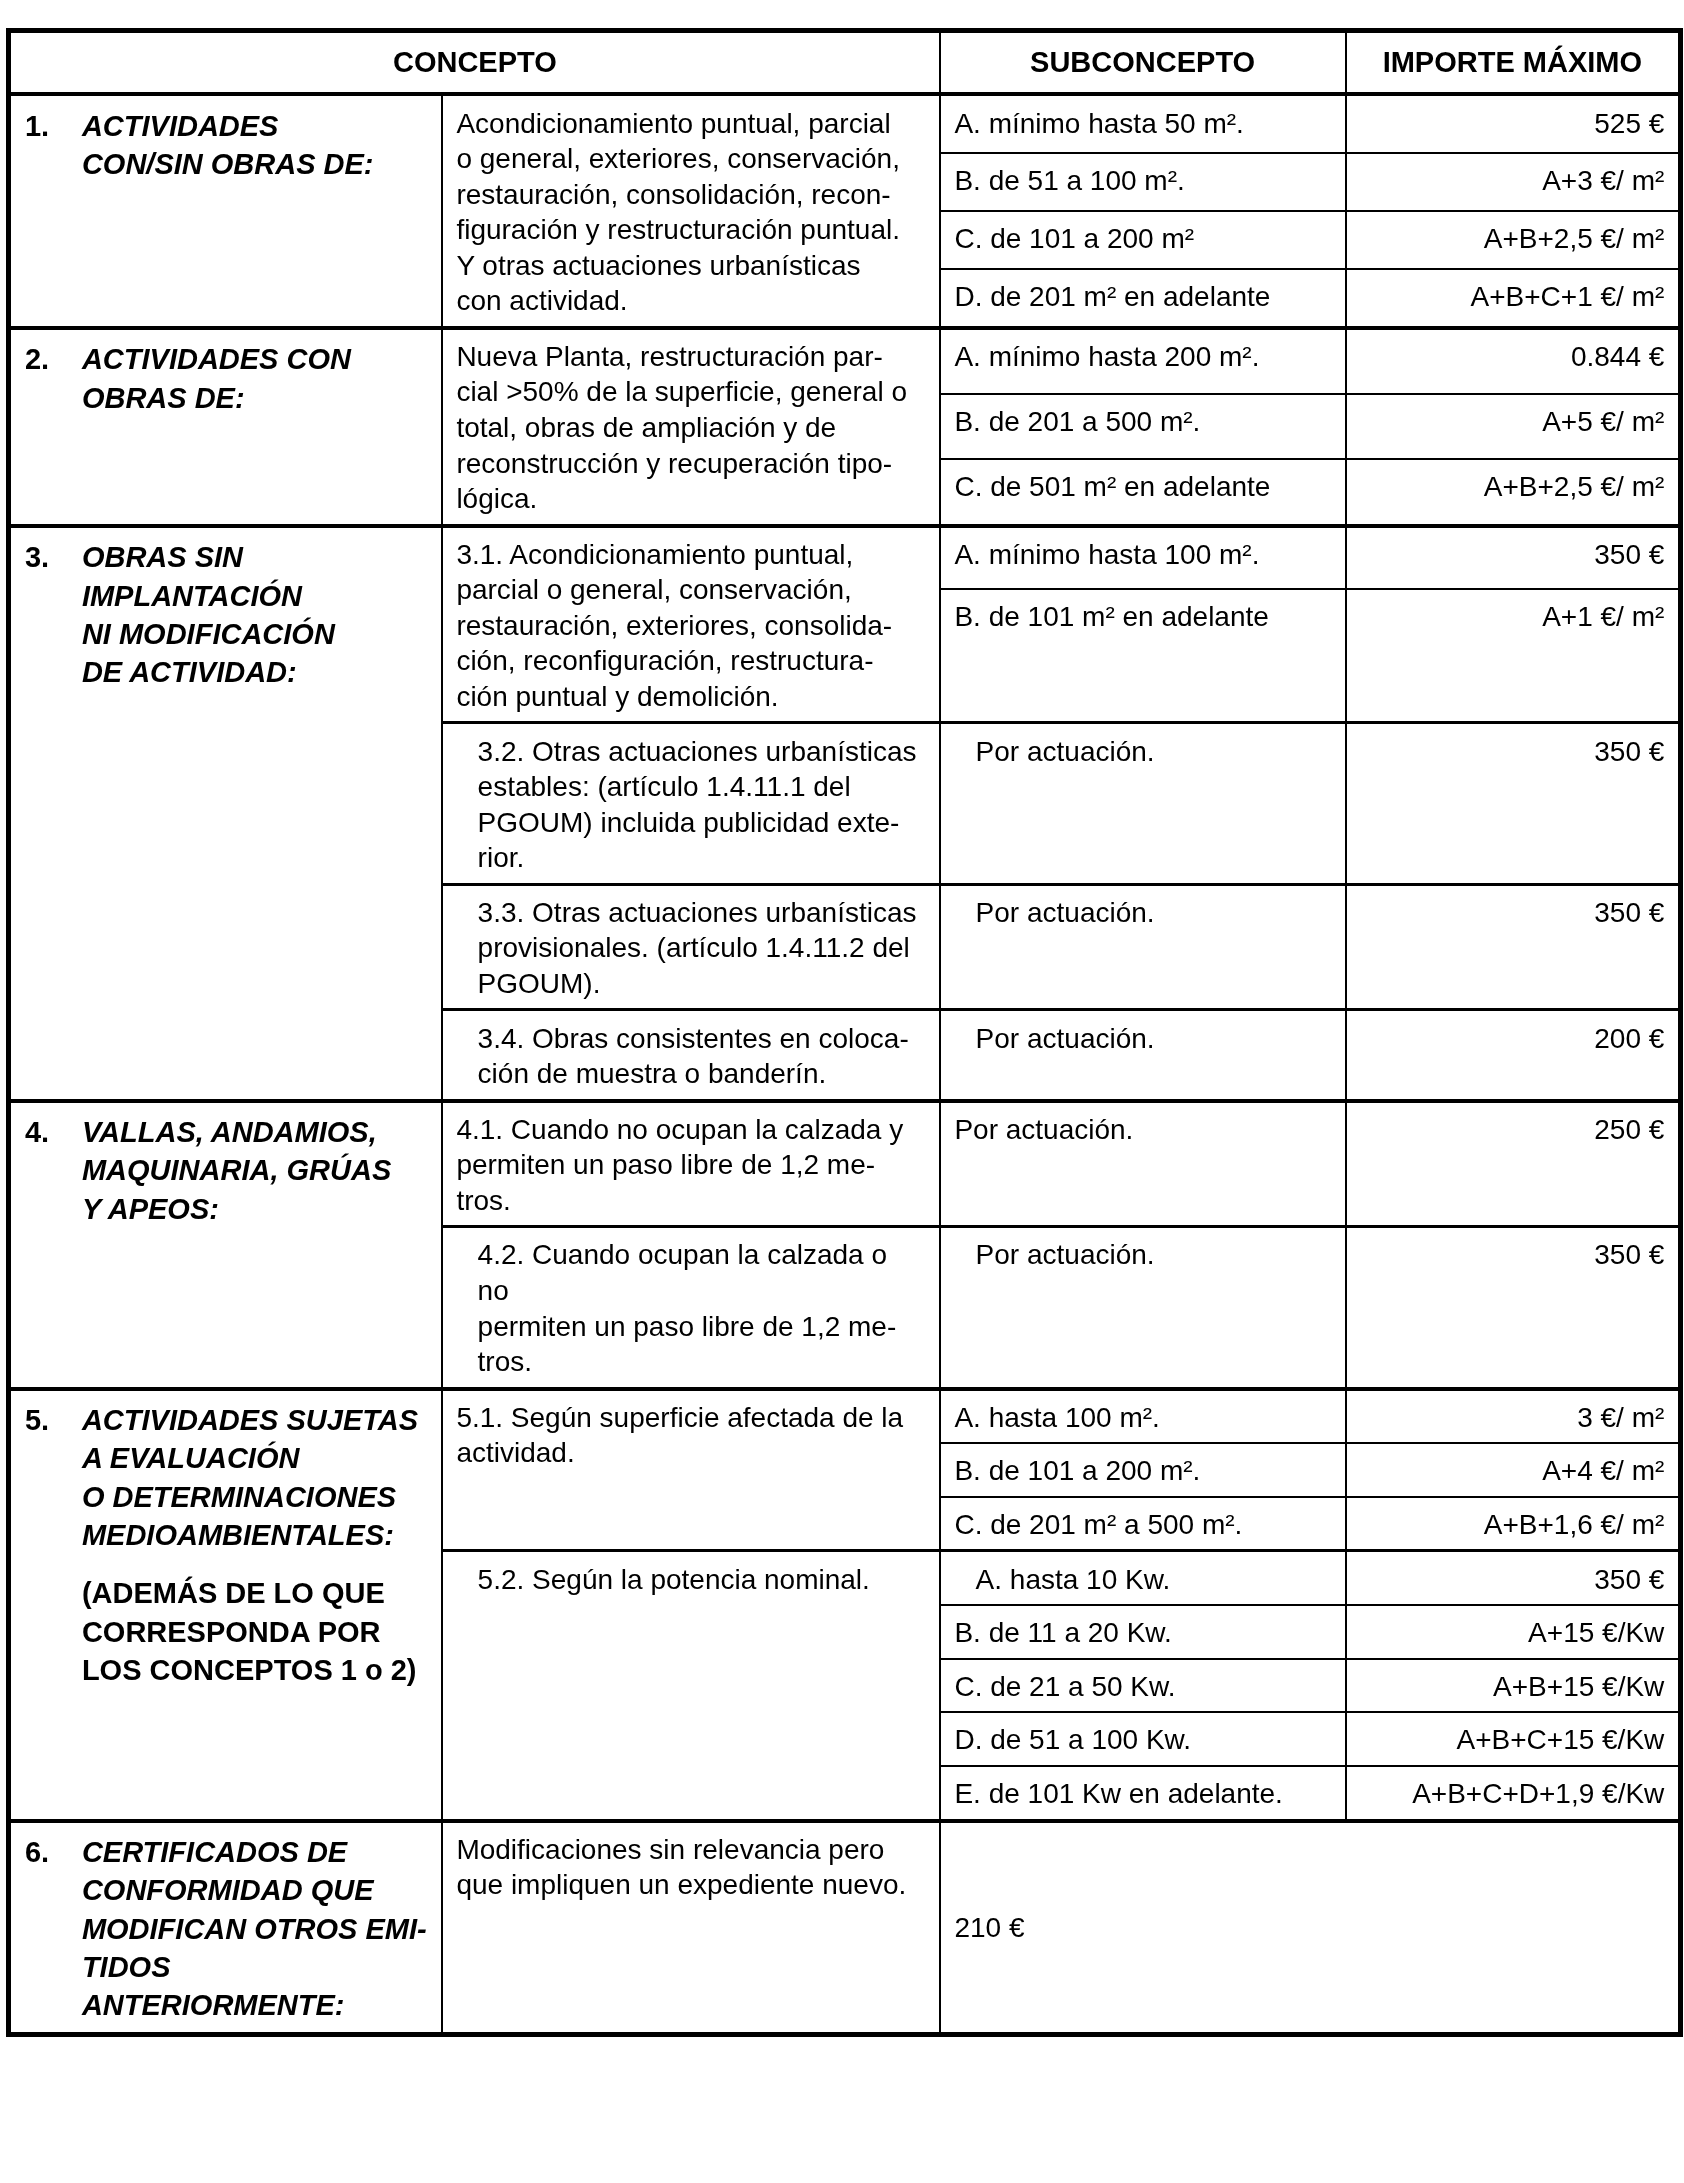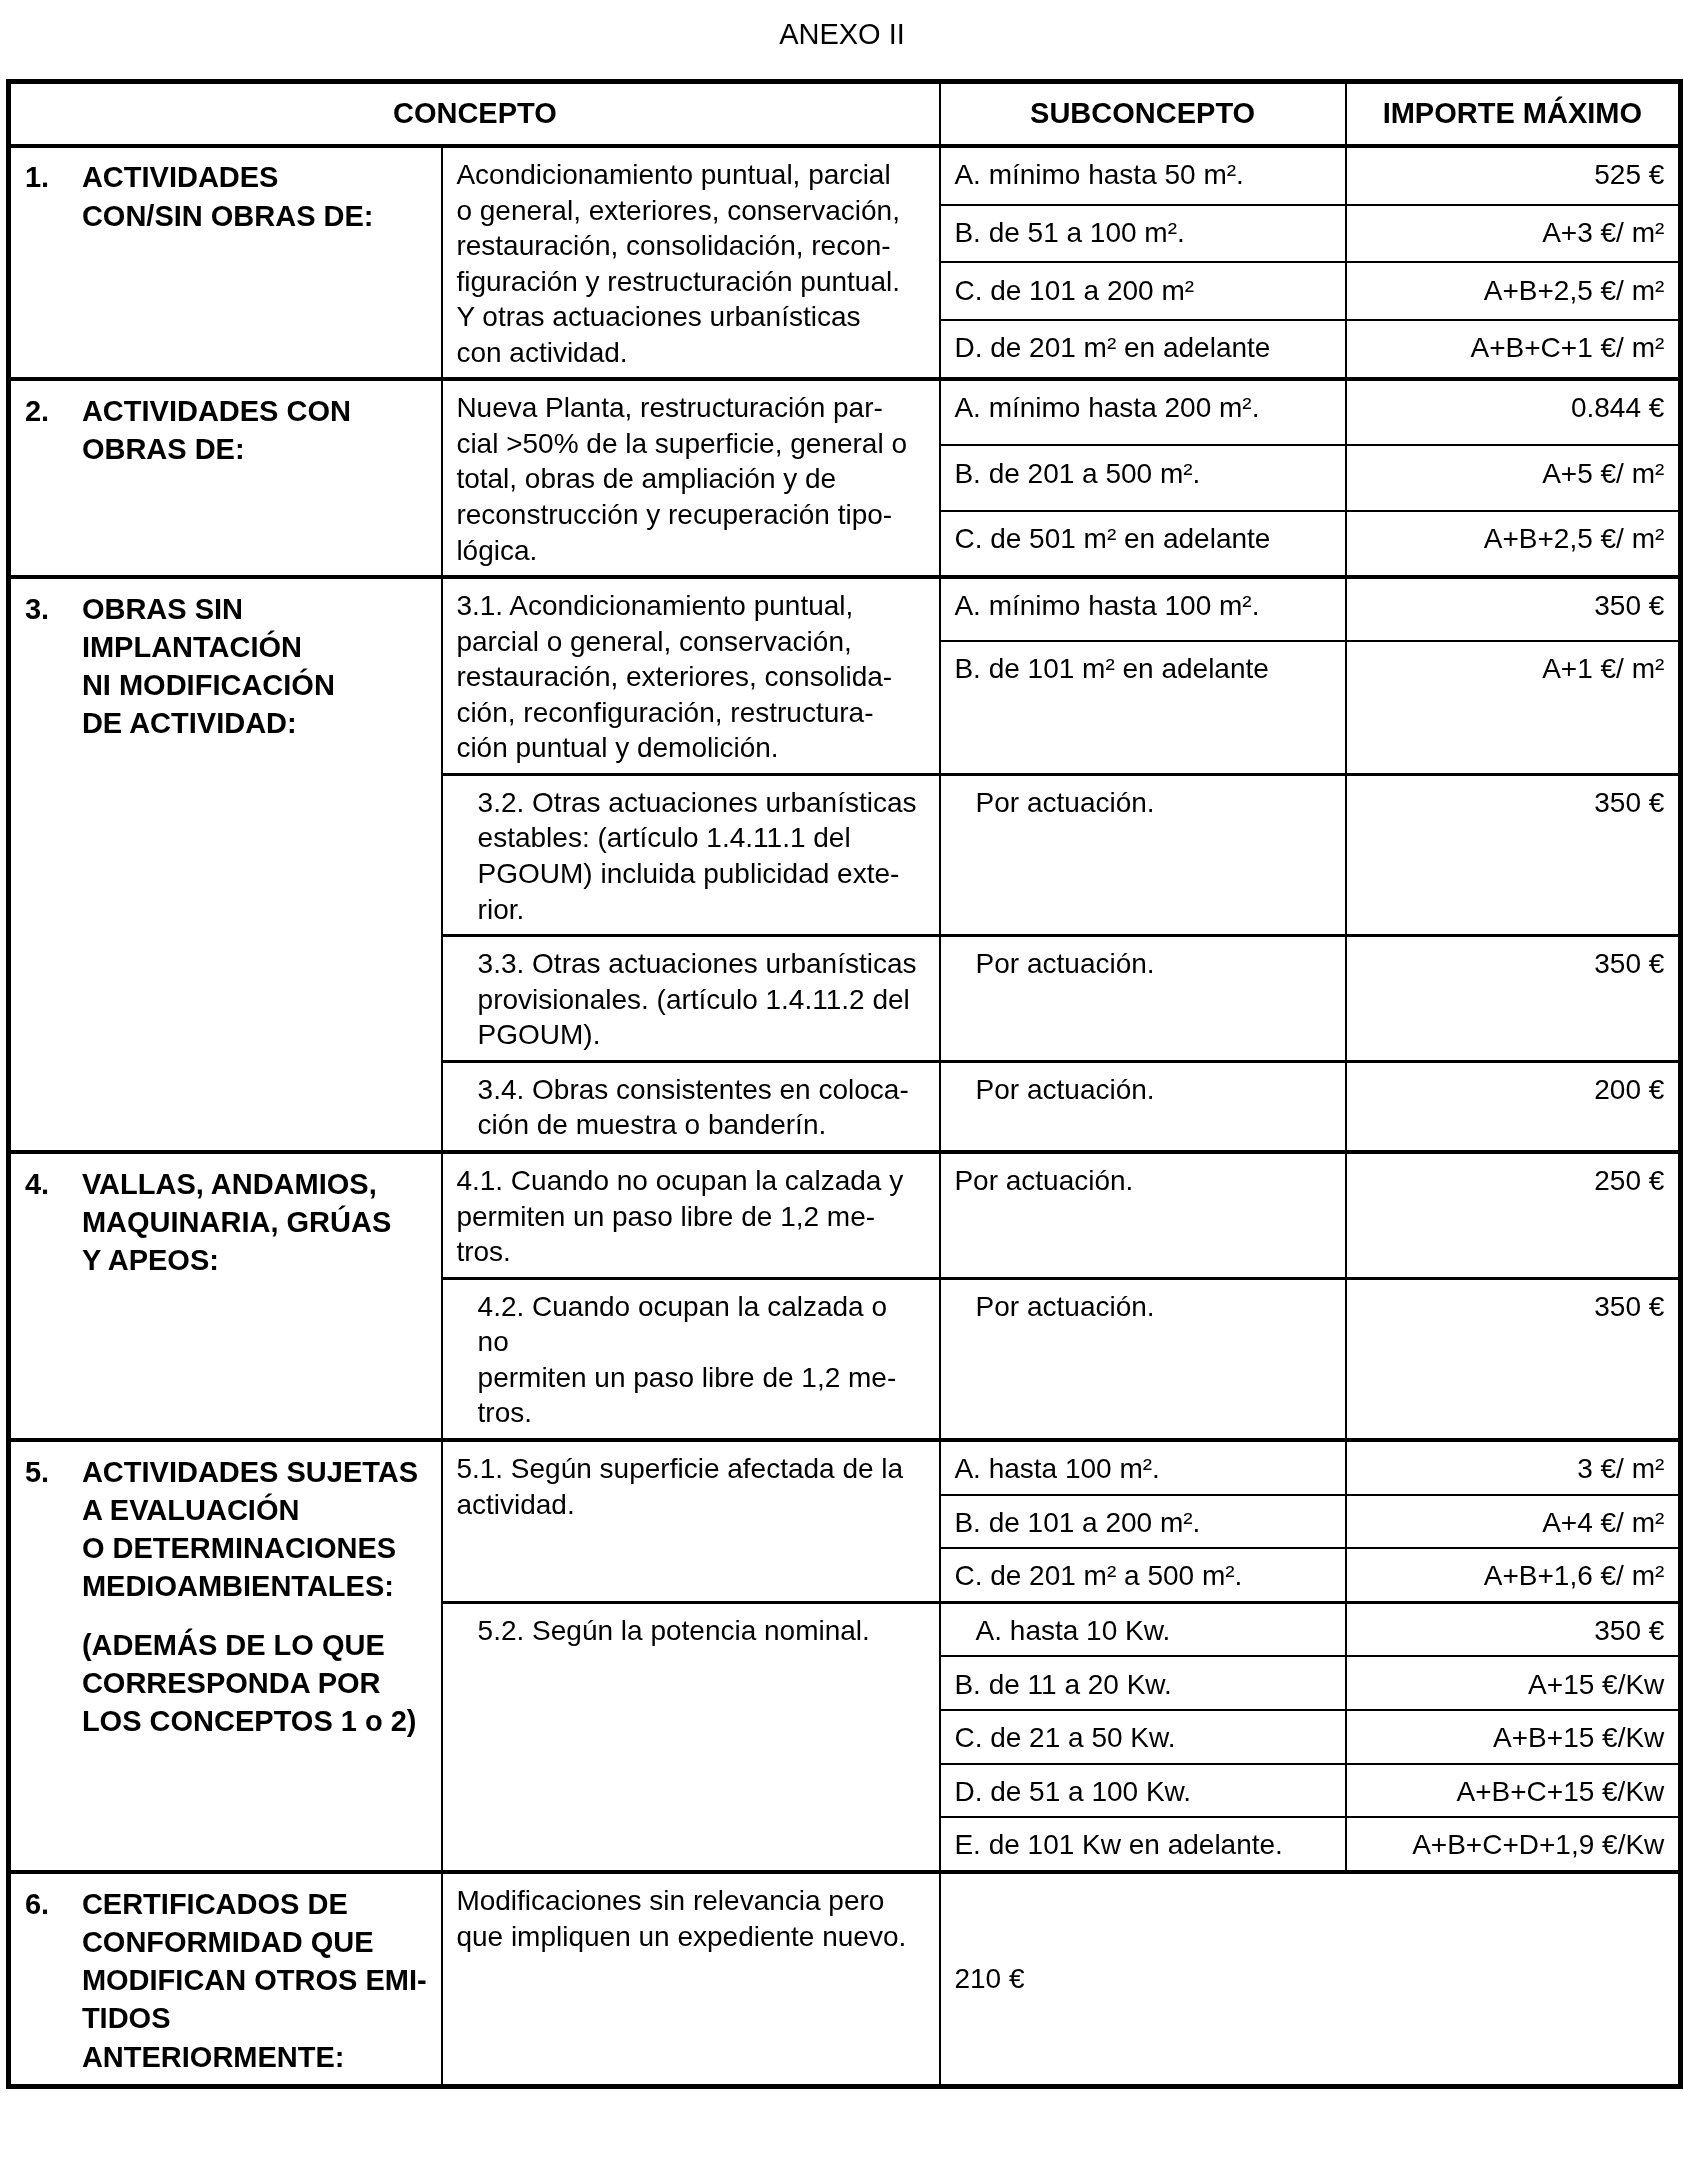--- a/index.html
+++ b/index.html
@@ -59,21 +59,21 @@
   tr.main-top > th, tr.main-top > td { border-top-width: 4.6px; }
   tr.group-top > td { border-top-width: 3.1px; padding-left: 35px; }
   td.cell-label {
     font-weight: 700;
     font-size: 29px;
     line-height: 1.32;
     padding: 10.7px 9.2px 7.7px 13.8px;
   }
   .label-row { display: flex; }
   .label-num { width: 57px; flex: 0 0 57px; }
-  .label-text { white-space: pre-line; flex: 1 1 auto; }
+  .label-text { white-space: pre-line; flex: 1 1 auto; font-style: italic; }
   .label-note {
     font-weight: 700;
     white-space: pre-line;
     margin-top: 20px;
   }
   td.cell-desc {
     white-space: pre-line;
     padding-top: 9.2px;
   }
   td.cell-sub {
@@ -89,21 +89,20 @@
     vertical-align: middle;
     font-size: 28px;
   }
   td.tall-b { height: 115px; }
 </style>
 </head>
 <body>
 
 <div class="page">
 
-  <p class="page-title">ANEXO II</p>
 
   <table class="tariff">
     <colgroup>
       <col class="c1">
         <col class="c2">
         <col class="c3">
         <col class="c4">
     </colgroup>
 
     <tbody>

